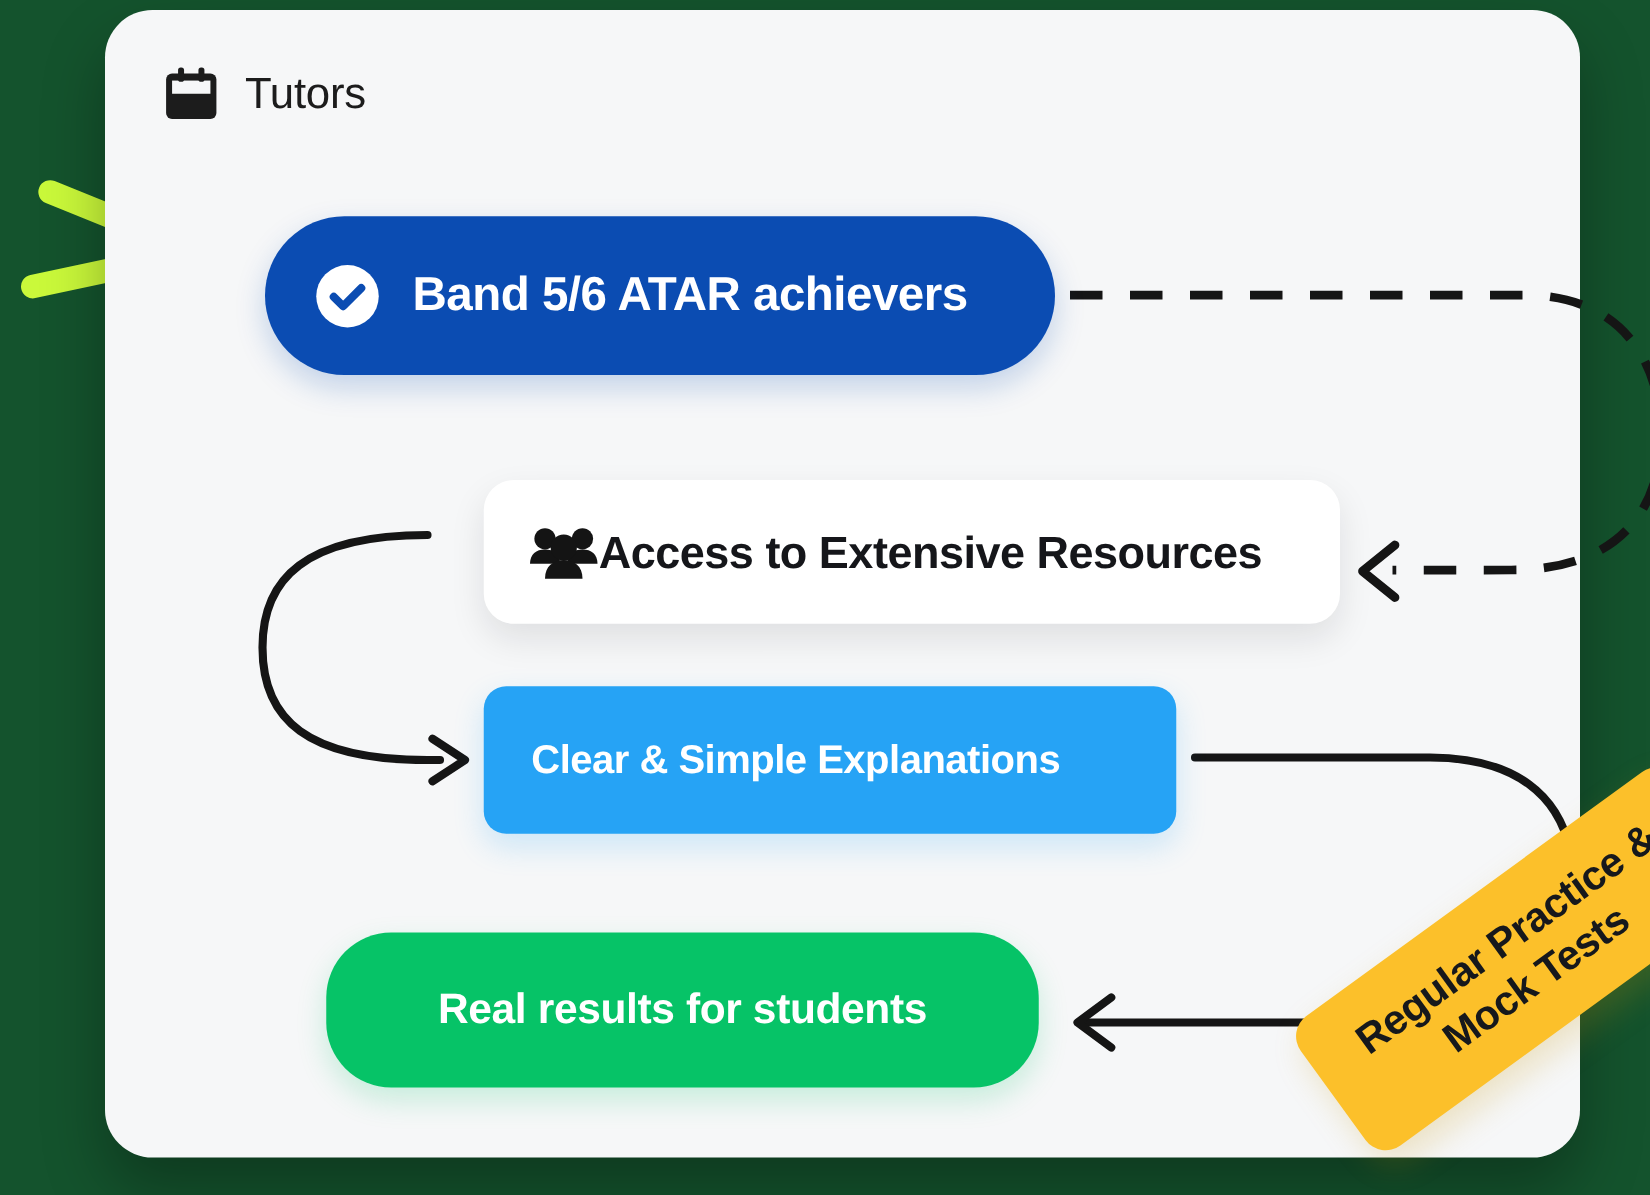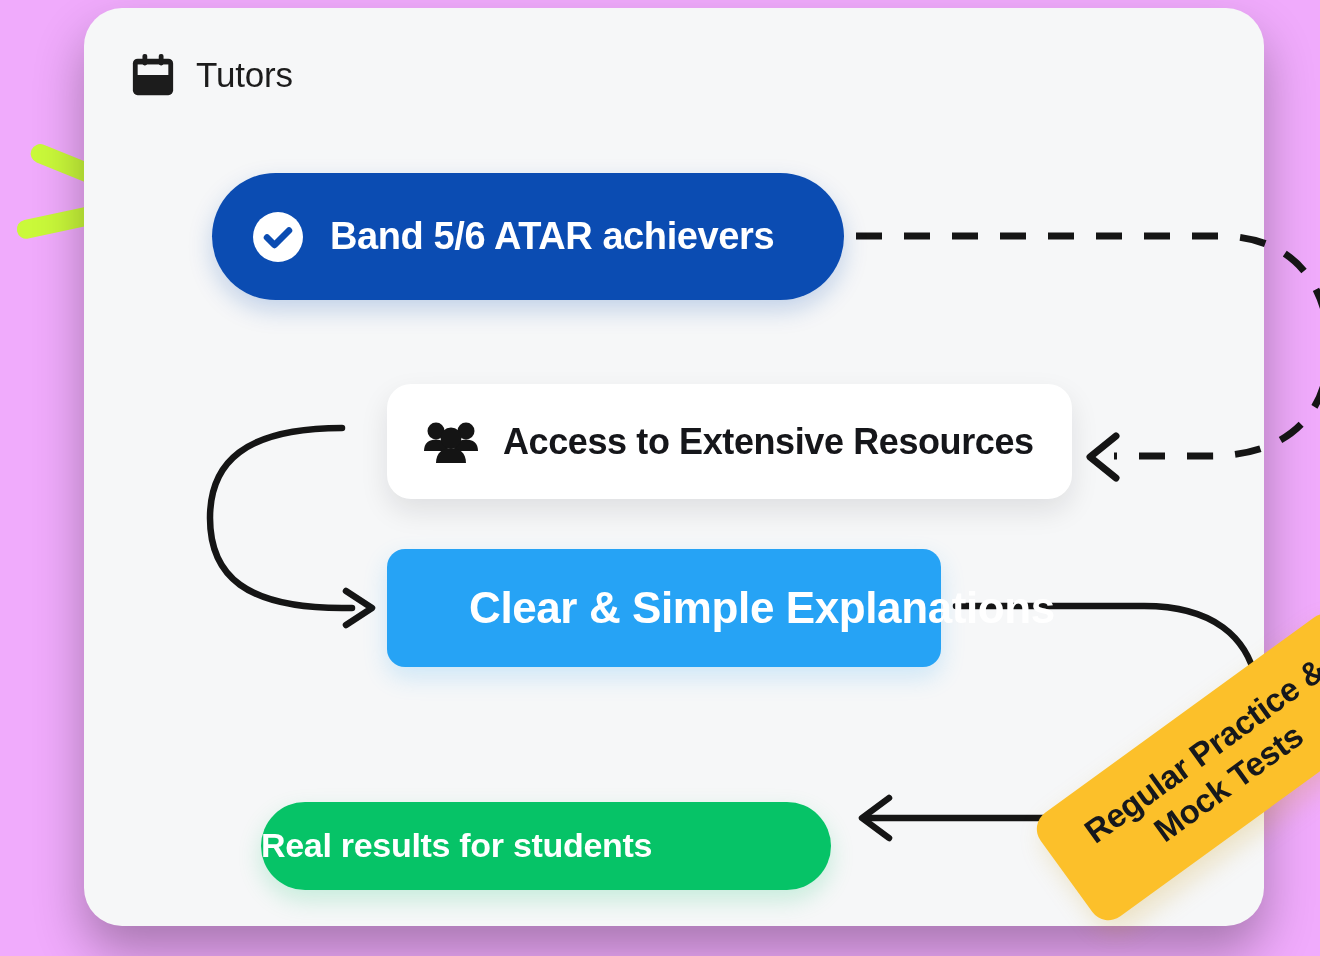--- a/index.html
+++ b/index.html
@@ -10,21 +10,21 @@
   body {
     width: 1320px;
     height: 956px;
     font-family: "Liberation Sans", sans-serif;
     overflow: hidden;
   }
   #stage {
     position: relative;
     width: 1320px;
     height: 956px;
-    background: #f0abfc;
+    background: #14532d;
   }
 
   
   .spark {
     position: absolute;
     background: #caf93a;
     border-radius: 999px;
   }
   .spark-a { width: 88px; height: 19px; left: 68px;  top: 108px; transform: rotate(63deg); }
   .spark-b { width: 93px; height: 19px; left: 28px;  top: 158px; transform: rotate(22deg); }
@@ -101,21 +101,20 @@
 
   
   .node-resources {
     left: 303px;
     top: 376px;
     width: 685px;
     height: 115px;
     background: #ffffff;
     border-radius: 24px;
     padding-left: 36px;
-    gap: 24px;
     box-shadow: 0 12px 28px rgba(20,20,30,0.10);
   }
   .node-resources .node-label {
     color: #15161a;
     font-size: 36px;
     font-weight: 700;
     letter-spacing: -0.4px;
   }
   .people-icon { width: 56px; height: 46px; display:block; flex: 0 0 auto; }
 
@@ -125,34 +124,34 @@
     top: 541px;
     width: 554px;
     height: 118px;
     background: #26a3f5;
     border-radius: 18px;
     padding-left: 38px;
     box-shadow: 0 10px 24px rgba(38,163,245,0.20);
   }
   .node-explain .node-label {
     color: #ffffff;
-    font-size: 44px;
+    font-size: 32px;
     font-weight: 700;
     letter-spacing: -0.4px;
-    margin-left: 44px;
   }
 
   
   .node-results {
     left: 177px;
-    top: 794px;
+    top: 738px;
     width: 570px;
-    height: 88px;
+    height: 124px;
     background: #06c367;
     border-radius: 52px;
+    justify-content: center;
     box-shadow: 0 10px 24px rgba(6,195,103,0.20);
   }
   .node-results .node-label {
     color: #ffffff;
     font-size: 34px;
     font-weight: 700;
     letter-spacing: -0.3px;
   }
 
   

